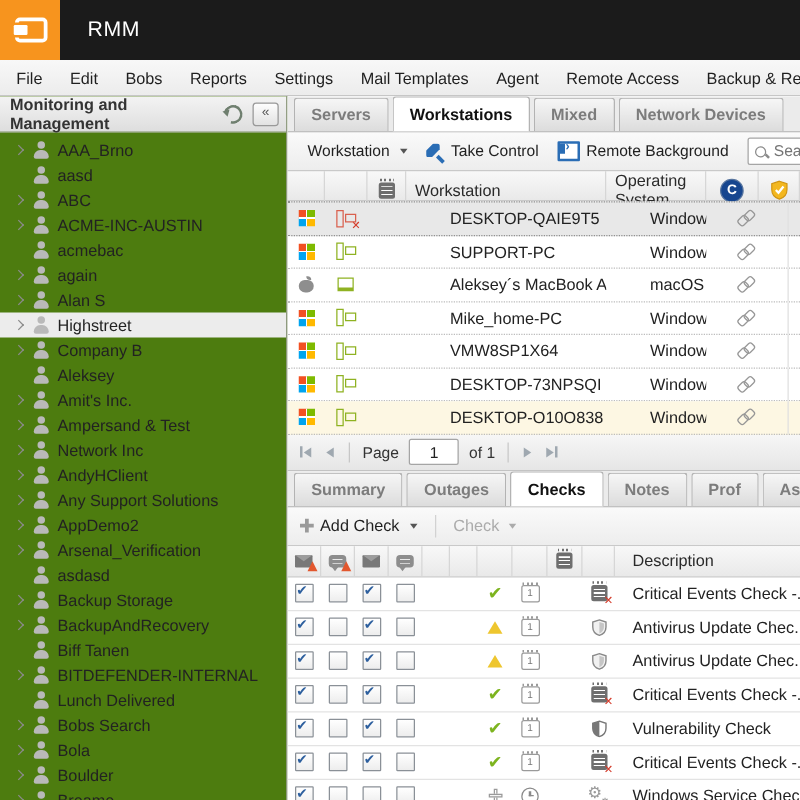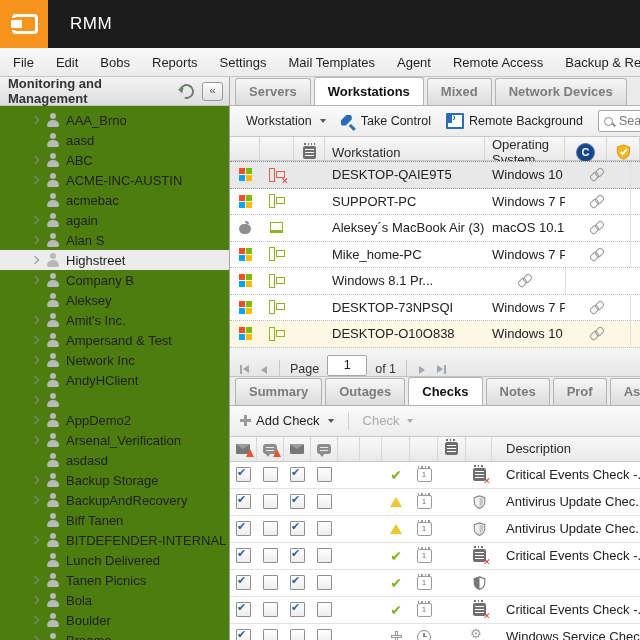--- a/index.html
+++ b/index.html
@@ -22,21 +22,21 @@
   .sidebar{width:229px;flex-shrink:0;border-right:1px solid #a3a3a3;display:flex;flex-direction:column;overflow:hidden;background:#4d7c0f;}
   .side-head{height:28px;flex-shrink:0;background:linear-gradient(#f3f3f3,#dedede);border-bottom:1px solid #c3c3c3;
              display:flex;align-items:center;padding:0 6px 0 8px;}
   .side-title{font-size:13px;font-weight:bold;color:#333;flex:1;}
   .refresh-ic{width:11px;height:11px;border:2px solid #6f7f6f;border-radius:50%;border-left-color:transparent;position:relative;transform:rotate(-30deg);margin-right:8px;}
   .refresh-ic::after{content:"";position:absolute;left:-4px;top:-3px;border:3px solid transparent;border-right:5px solid #6f7f6f;transform:rotate(45deg);}
   .collapse-btn{width:19px;height:17px;border:1px solid #999;border-radius:3px;background:linear-gradient(#fdfdfd,#e2e2e2);
                 color:#555;font-size:11px;line-height:15px;text-align:center;}
   .collapse-btn::before{content:"«";}
   .tree{flex:1;overflow:hidden;padding-top:4px;}
-  .tree-row{height:20px;display:flex;align-items:center;padding-left:32px;cursor:default;}
+  .tree-row{height:20px;display:flex;align-items:center;padding-left:12px;cursor:default;}
   .tree-row[data-selected="y"]{background:#ececec;}
   .tree-arrow{width:5px;height:5px;border-top:1px solid #8b8b8b;border-right:1px solid #8b8b8b;transform:rotate(45deg);flex-shrink:0;}
   .tree-row[data-expandable="n"] .tree-arrow{visibility:hidden;}
   .person-icon{position:relative;width:14px;height:14px;margin-left:8px;flex-shrink:0;}
   .person-icon::before{content:"";position:absolute;top:0;left:4px;width:6px;height:6px;border-radius:50%;background:#b9b9b9;}
   .person-icon::after{content:"";position:absolute;bottom:0;left:1px;width:12px;height:7px;border-radius:6px 6px 2px 2px;background:#b9b9b9;}
   .tree-label{font-size:13px;margin-left:6px;white-space:nowrap;}
   
   .main{flex:1;display:flex;flex-direction:column;overflow:hidden;background:#fff;}
   
@@ -76,21 +76,21 @@
                     background:repeating-linear-gradient(#fff 0 1px,transparent 1px 3px);}
   .cbadge{width:17px;height:17px;border-radius:50%;background:#17468f;border:1px solid #58759e;color:#fff;
           font-size:11px;font-weight:bold;display:flex;align-items:center;justify-content:center;}
   .cbadge::before{content:"C";}
   .wsrows{flex-shrink:0;}
   .ws-row{height:25.5px;display:grid;grid-template-columns:30px 34px 31px 160px 80px 65px 1fr;
           border-bottom:1px dotted #bcbcbc;font-size:13px;align-items:center;}
   .ws-row[data-state="selected"]{background:#e8e8e8;border-top:1px dotted #8f8f8f;border-bottom:1px dotted #8f8f8f;}
   .ws-row[data-state="highlight"]{background:#fdf7e3;}
   .ws-cell{display:flex;align-items:center;justify-content:center;height:100%;}
-  .ws-cell.text{justify-content:flex-start;padding-left:7px;white-space:nowrap;overflow:hidden;}
+  .ws-cell.text{justify-content:flex-start;padding-left:7px;white-space:nowrap;overflow:hidden;margin-left:28px;}
   .ws-cell.shieldcol{border-left:1px solid #e0e0e0;}
   .winlogo{width:13px;height:13px;
      background-image:linear-gradient(to right,transparent 0 6px,#fff 6px 7px,transparent 7px),
                       linear-gradient(to bottom,transparent 0 6px,#fff 6px 7px,transparent 7px),
                       conic-gradient(#7eba00 0 25%,#ffb900 25% 50%,#00a4ef 50% 75%,#f25022 75% 100%);}
   .applelogo{position:relative;width:12px;height:13px;display:none;}
   .applelogo::before{content:"";position:absolute;bottom:0;left:0;width:12px;height:10px;background:#8e8e8e;border-radius:5px 5px 5.5px 5.5px;}
   .applelogo::after{content:"";position:absolute;top:0;left:6px;width:4px;height:3px;background:#8e8e8e;border-radius:0 4px 0 4px;}
   .ws-row[data-platform="mac"] .applelogo{display:block;}
   .ws-row{--devc:#8fb222;}
@@ -102,21 +102,21 @@
   .ws-row[data-platform="mac"] .devicon::after{left:1px;top:1px;width:11px;height:7px;border-bottom-width:3px;}
   .dev-x{display:none;position:absolute;right:-3px;bottom:-4px;color:#d43b2a;font-size:9px;font-weight:bold;}
   .dev-x::before{content:"✕";}
   .ws-row[data-status="offline"] .dev-x{display:block;}
   .chain-icon{position:relative;width:15px;height:13px;}
   .chain-icon::before,.chain-icon::after{content:"";position:absolute;width:7px;height:5px;border:1.6px solid #979797;border-radius:2.5px;transform:rotate(-45deg);}
   .chain-icon::before{left:0;top:5px;}
   .chain-icon::after{left:5px;top:1px;}
   
   .pagination{height:28px;flex-shrink:0;background:linear-gradient(#f6f6f6,#e6e6e6);border-bottom:1px solid #c3c3c3;
-              display:flex;align-items:flex-end;padding-left:8px;gap:8px;font-size:12.5px;color:#333;}
+              display:flex;align-items:center;padding-left:8px;gap:8px;font-size:12.5px;color:#333;}
   .pg-btn{display:flex;align-items:center;gap:1px;padding:2px;}
   .tri-l{width:0;height:0;border-top:4.5px solid transparent;border-bottom:4.5px solid transparent;border-right:6px solid #9fa8b0;}
   .tri-r{width:0;height:0;border-top:4.5px solid transparent;border-bottom:4.5px solid transparent;border-left:6px solid #9fa8b0;}
   .pg-bar{width:2px;height:9px;background:#9fa8b0;}
   .pg-sep{width:1px;height:16px;background:#c7c7c7;margin:0 2px;}
   .page-input{width:34px;height:17px;border:1px solid #a5a5a5;border-radius:2px;text-align:center;font-size:12.5px;font-family:inherit;color:#222;background:#fff;}
   
   .chktoolbar{height:30px;flex-shrink:0;background:linear-gradient(#fafafa,#ededed);border-bottom:1px solid #c9c9c9;
               display:flex;align-items:center;padding-left:10px;gap:10px;font-size:13px;}
   .plus-ic{position:relative;width:11px;height:11px;}
@@ -306,20 +306,21 @@
 
           <div class="tree-row" data-expandable="y">
             <span class="tree-arrow"></span>
             <span class="person-icon"></span>
             <span class="tree-label">AndyHClient</span>
           </div>
 
           <div class="tree-row" data-expandable="y">
             <span class="tree-arrow"></span>
             <span class="person-icon"></span>
+            <span class="tree-label">Any Support Solutions</span>
           </div>
 
           <div class="tree-row" data-expandable="y">
             <span class="tree-arrow"></span>
             <span class="person-icon"></span>
             <span class="tree-label">AppDemo2</span>
           </div>
 
           <div class="tree-row" data-expandable="y">
             <span class="tree-arrow"></span>
@@ -359,21 +360,21 @@
 
           <div class="tree-row" data-expandable="n">
             <span class="tree-arrow"></span>
             <span class="person-icon"></span>
             <span class="tree-label">Lunch Delivered</span>
           </div>
 
           <div class="tree-row" data-expandable="y">
             <span class="tree-arrow"></span>
             <span class="person-icon"></span>
-            <span class="tree-label">Tanen Picnics</span>
+            <span class="tree-label">Bobs Search</span>
           </div>
 
           <div class="tree-row" data-expandable="y">
             <span class="tree-arrow"></span>
             <span class="person-icon"></span>
             <span class="tree-label">Bola</span>
           </div>
 
           <div class="tree-row" data-expandable="y">
             <span class="tree-arrow"></span>
@@ -527,20 +528,21 @@
 
           <div class="ws-row" data-platform="windows" data-status="online" data-state="normal">
             <span class="ws-cell">
               <span class="winlogo"></span>
 
             </span>
             <span class="ws-cell">
               <span class="devicon"></span>
             </span>
             <span class="ws-cell"></span>
+            <span class="ws-cell text">VMW8SP1X64</span>
             <span class="ws-cell text">Windows 8.1 Pr...</span>
             <span class="ws-cell">
               <span class="chain-icon"></span>
             </span>
             <span class="ws-cell shieldcol"></span>
           </div>
 
           <div class="ws-row" data-platform="windows" data-status="online" data-state="normal">
             <span class="ws-cell">
               <span class="winlogo"></span>
@@ -832,20 +834,21 @@
             </span>
             <span class="chk-cell"></span>
             <span class="chk-cell">
 
               <svg class="ti t-shieldhalf" width="13" height="14" viewBox="0 0 16 17">
                 <path d="M8 1 L14.5 3.2 V8 C14.5 12.5 11.5 15.2 8 16.3 C4.5 15.2 1.5 12.5 1.5 8 V3.2 Z" fill="#ffffff" stroke="#777" stroke-width="1.4"></path>
                 <path d="M8 1 V16.3 C4.5 15.2 1.5 12.5 1.5 8 V3.2 Z" fill="#777"></path>
               </svg>
 
             </span>
+            <span class="chk-cell desc">Vulnerability Check</span>
           </div>
 
           <div class="chk-row chkgrid" data-cb1="y" data-cb2="n" data-cb3="y" data-cb4="n" data-status="ok" data-schedule="calendar" data-type="eventlog">
             <span class="chk-cell">
               <span class="cbx cbx1"></span>
             </span>
             <span class="chk-cell">
               <span class="cbx cbx2"></span>
             </span>
             <span class="chk-cell">

